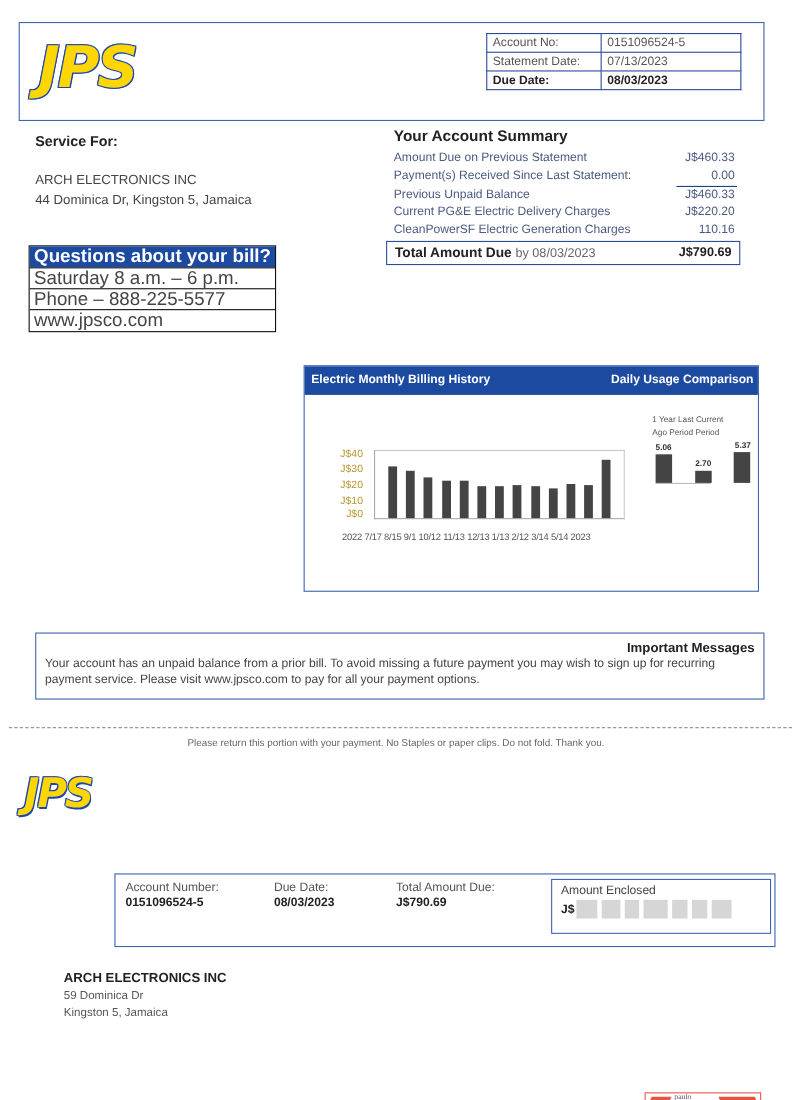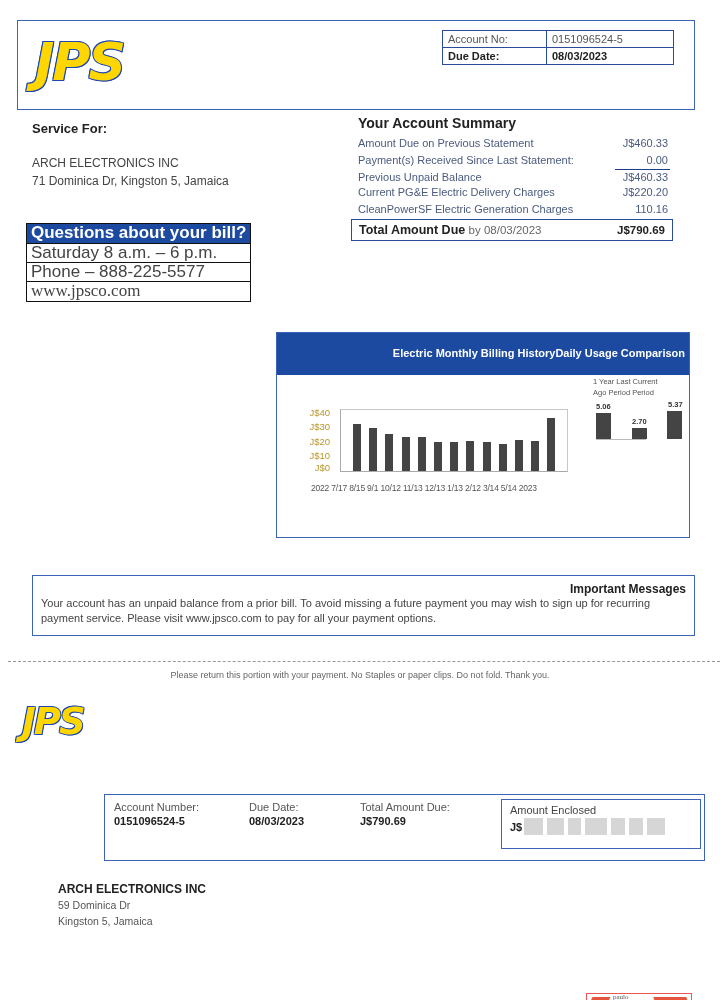--- a/index.html
+++ b/index.html
@@ -21,37 +21,37 @@
 
   
   .service-title { left: 32px; top: 121px; font-size: 13px; font-weight: bold; color: #222; }
   .service-name { left: 32px; top: 156px; font-size: 12px; color: #444; }
   .service-addr { left: 32px; top: 174px; font-size: 12px; color: #444; }
 
   
   .q-box { left: 26px; top: 223px; width: 225px; border: 1.5px solid #111; }
   .q-row { height: 19px; border-top: 1.3px solid #111; font-size: 17px; padding-left: 4px; line-height: 17px; color: #444; }
   .q-head { background: #1c4aa0; color: #fff; font-weight: bold; border-top: none; }
-  .q-row.last { height: 20px; font-family: Liberation Serif, serif; }
+  .q-row.last { height: 20px; }
 
   
   .sum-title { left: 358px; top: 115px; font-size: 14px; font-weight: bold; color: #222; }
   .sum-row { left: 358px; width: 310px; font-size: 11px; color: #4a5a80; display: flex; justify-content: space-between; }
   .sum-row .amt { text-align: right; }
   .sum-line { left: 615px; top: 169px; width: 55px; border-top: 1.3px solid #1c3c8c; }
   .total-box { left: 351px; top: 219px; width: 322px; height: 22px; border: 1.5px solid #2a4a9c; display: flex;
                justify-content: space-between; align-items: center; padding: 0 7px 0 7px; font-size: 12px; }
   .total-box .lbl b { color: #222; font-size: 12.5px; }
   .total-box .lbl span { color: #666; font-size: 11.5px; }
   .total-box .amt { font-weight: bold; color: #222; font-size: 11.5px; }
 
   
   .chart-box { left: 276px; top: 332px; width: 414px; height: 206px; border: 1.5px solid #3d63b5; }
-  .chart-head { position: absolute; left: 0; top: 0; width: 100%; height: 42px; background: #1c4aa0; color: #fff;
-                font-size: 11px; font-weight: bold; display: flex; justify-content: flex-end; align-items: center; padding: 0 4px 2px 6px; }
+  .chart-head { position: absolute; left: 0; top: 0; width: 100%; height: 26px; background: #1c4aa0; color: #fff;
+                font-size: 11px; font-weight: bold; display: flex; justify-content: space-between; align-items: center; padding: 0 4px 2px 6px; }
   .plot { position: absolute; left: 63px; top: 76px; width: 228px; height: 63px; border: 1px solid #c8c8c8; border-left: 1px solid #aaa; border-bottom: 1px solid #aaa; }
   .bar { position: absolute; bottom: 0; width: 8px; background: #444; }
   .ytick { position: absolute; font-size: 9.5px; color: #b8962e; text-align: right; width: 24px; }
   .xlabels { position: absolute; left: 34px; top: 150px; font-size: 8.5px; color: #555; white-space: nowrap; letter-spacing: -0.2px; }
   .dlab { position: absolute; font-size: 7.5px; color: #555; line-height: 10px; }
   .dbar { position: absolute; background: #444; width: 15px; }
   .dval { position: absolute; font-size: 7.5px; color: #333; font-weight: bold; }
   .dbase { position: absolute; height: 1px; background: #bbb; }
 
   
@@ -88,30 +88,34 @@
 <body>
 
 <div class="abs header-box"></div>
 <div class="abs logo logo-top">JPS</div>
 <table class="abs acct-table">
   <tbody>
       <tr>
     <td class="k">Account No:</td>
     <td class="v">0151096524-5</td>
   </tr>
+  <tr>
+    <td class="k">Statement Date:</td>
+    <td class="v">07/13/2023</td>
+  </tr>
   <tr class="bold">
     <td class="k">Due Date:</td>
     <td class="v">08/03/2023</td>
   </tr>
 </tbody>
   </table>
 
 <div class="abs service-title">Service For:</div>
 <div class="abs service-name">ARCH ELECTRONICS INC</div>
-<div class="abs service-addr">71 Dominica Dr, Kingston 5, Jamaica</div>
+<div class="abs service-addr">44 Dominica Dr, Kingston 5, Jamaica</div>
 
 <div class="abs q-box">
   <div class="q-row q-head">Questions about your bill?</div>
   <div class="q-row">Saturday 8 a.m. – 6 p.m.</div>
   <div class="q-row">Phone –  888-225-5577</div>
   <div class="q-row last">www.jpsco.com</div>
 </div>
 
 <div class="abs sum-title">Your Account  Summary</div>
 <div class="abs sum-row" style="top:137px">

